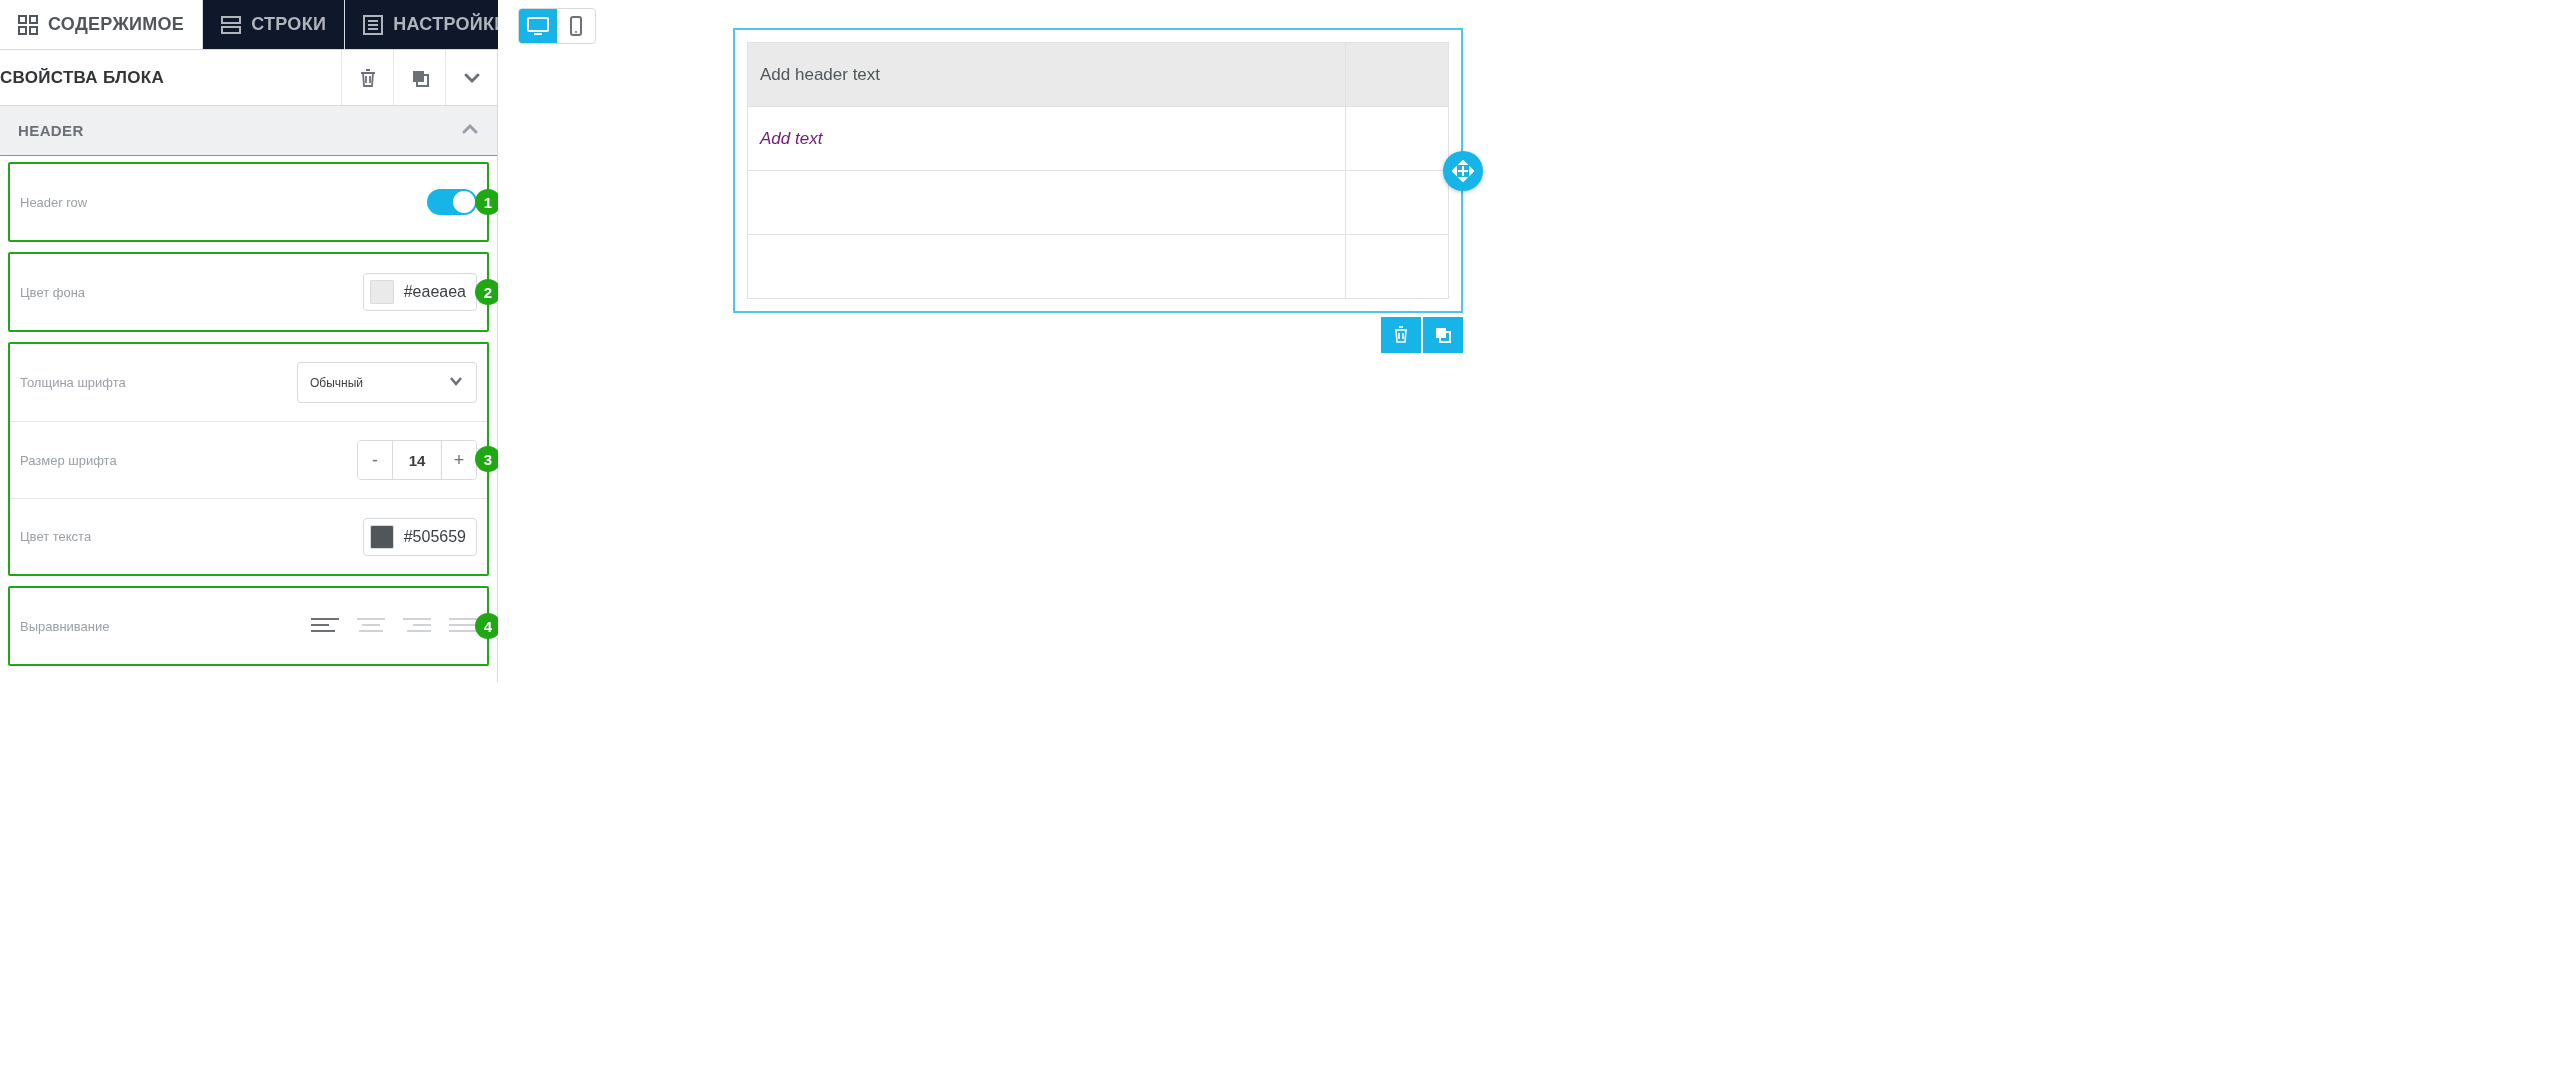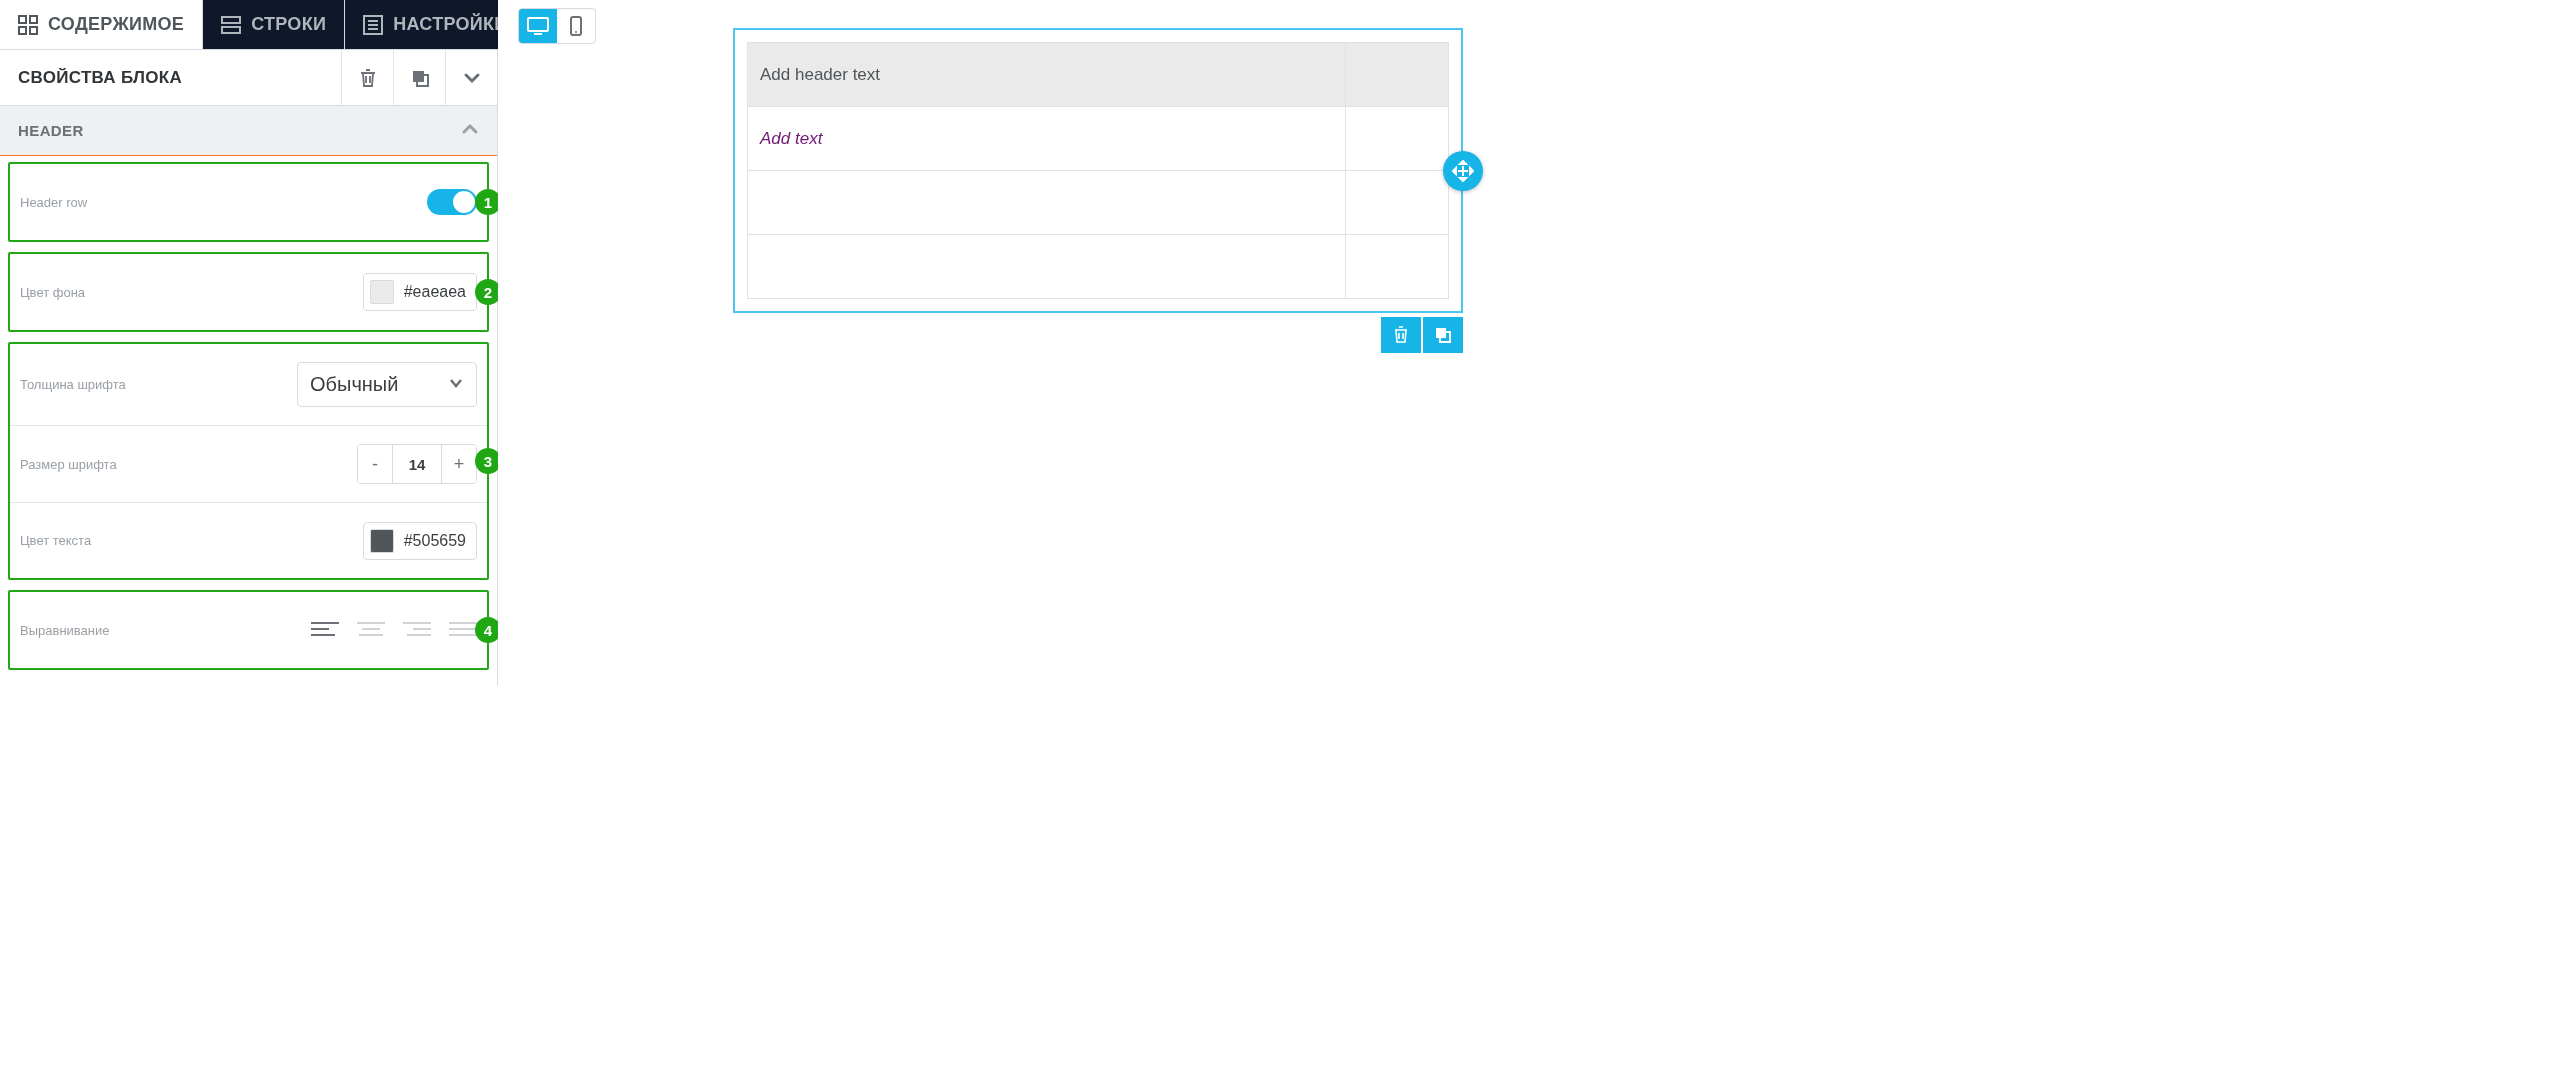--- a/index.html
+++ b/index.html
@@ -54,21 +54,20 @@
   
   .block-props {
     display: flex;
     align-items: center;
     height: 56px;
     border-bottom: 1px solid #d7dade;
     background: #fff;
   }
   .block-props-title {
     flex: 1;
-    padding-left: 18px;
     font-size: 17px;
     font-weight: 700;
     color: #323537;
     letter-spacing: 0.3px;
   }
   .block-props-actions {
     display: flex;
     height: 100%;
   }
   .bp-btn {
@@ -167,21 +166,21 @@
     display: flex;
     align-items: center;
     justify-content: space-between;
     border: 1px solid #d7dade;
     border-radius: 4px;
     padding: 10px 12px;
     min-width: 180px;
     background: #fff;
     cursor: pointer;
   }
-  .select span { font-size: 20px; color: #3b3f42; }
+  .select span { font-size: 12px; color: #3b3f42; }
 
   
   .stepper {
     display: flex;
     border: 1px solid #d7dade;
     border-radius: 4px;
     overflow: hidden;
   }
   .step-btn {
     width: 34px;

